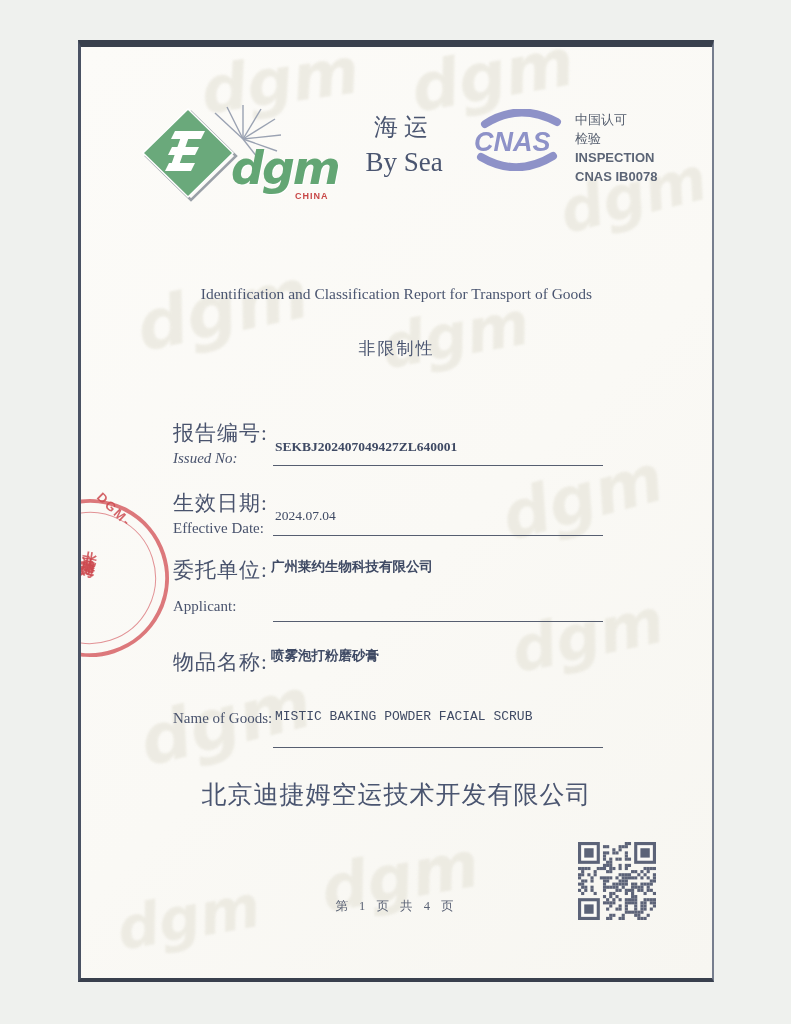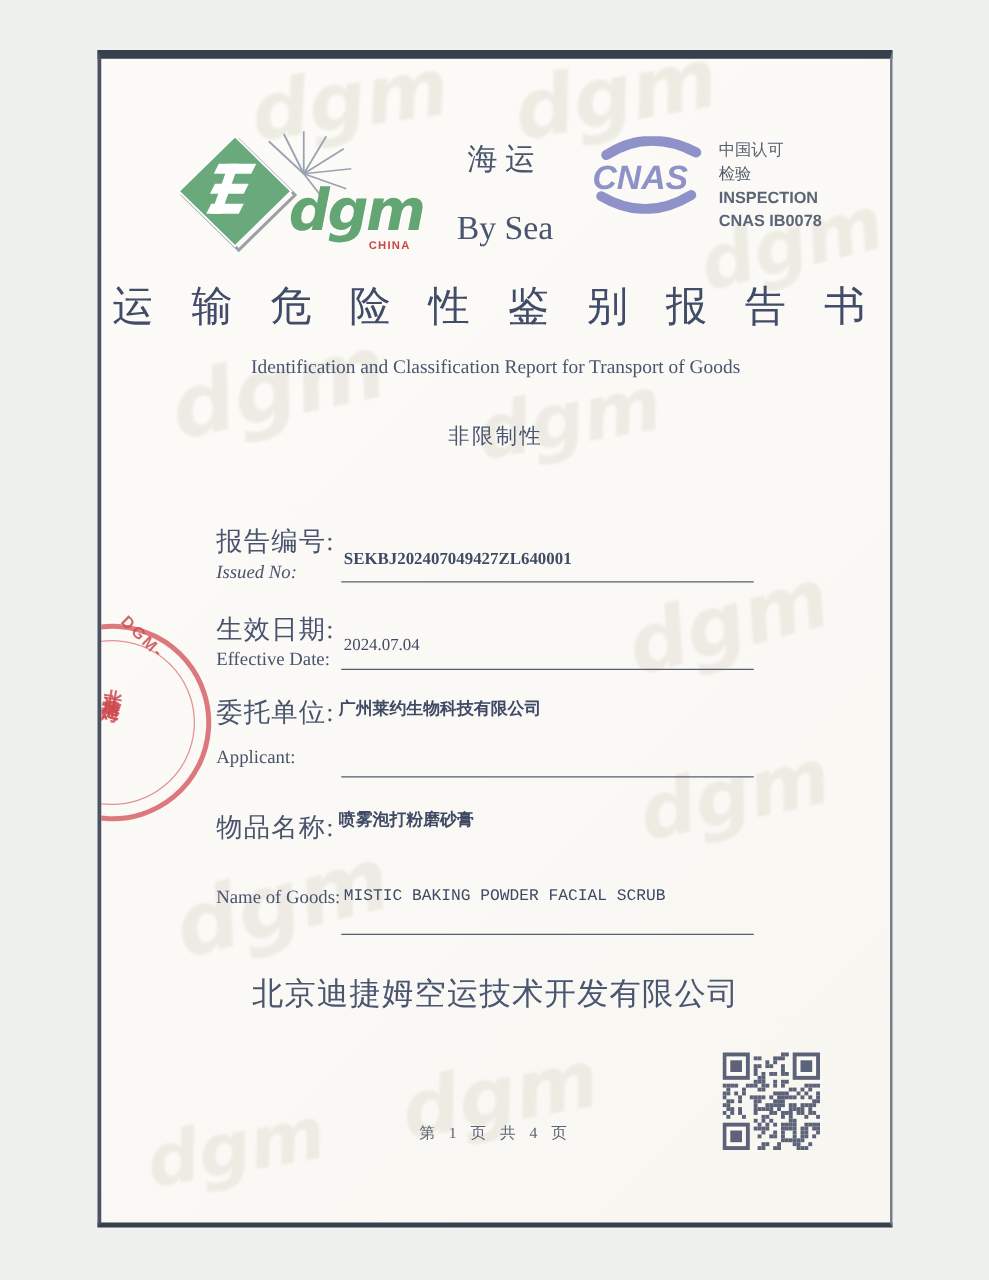--- a/index.html
+++ b/index.html
@@ -36,21 +36,21 @@
     font-size:46px;color:#63a674;letter-spacing:-2px;line-height:1;
     text-shadow:1px 1px 0 #ffffff;
   }
   .logo-china{
     position:absolute;left:156px;top:94px;
     font-family:"Liberation Sans",sans-serif;font-weight:700;
     font-size:9px;color:#c84848;letter-spacing:1px;
   }
   .mode{left:258px;top:64px;width:130px;text-align:center;z-index:2;color:#4a5570;}
   .mode-zh{font-size:24px;letter-spacing:6px;}
-  .mode-en{font-size:27px;margin-top:24px;}
+  .mode-en{font-size:27px;margin-top:4px;}
   .cnas{left:392px;top:62px;width:235px;display:flex;gap:10px;z-index:2;}
   .cnas-lines{font-family:"Liberation Sans",sans-serif;color:#555e6e;font-size:13px;line-height:1.45;padding-top:2px;}
   .cnas-lines .b{font-weight:700;color:#5c6576;}
   
   .doc-title{top:176px;font-size:33px;letter-spacing:11px;color:#404c68;z-index:2;}
   .doc-sub{top:238px;font-size:15.5px;color:#4a5570;z-index:2;}
   .restr-zh{top:290px;font-size:17px;color:#4a5570;z-index:2;letter-spacing:2px;}
   .restr-en{top:314px;font-size:16px;color:#4a5570;z-index:2;}
   
   .f-label-zh{left:92px;font-size:21px;color:#49536d;z-index:2;letter-spacing:1px;}
@@ -141,21 +141,20 @@
       <text x="1" y="42" font-family="Liberation Sans, sans-serif" font-style="italic" font-weight="700" font-size="27" fill="#8e92c8">CNAS</text>
     </svg>
     <div class="cnas-lines">
       <div>中国认可</div>
       <div>检验</div>
       <div class="b">INSPECTION</div>
       <div class="b">CNAS IB0078</div>
     </div>
   </div>
 
-  <div class="abs center doc-title">运 输 危 险 性 鉴 别 报 告 书</div>
   <div class="abs center doc-sub">Identification and Classification Report for Transport of Goods</div>
   <div class="abs center restr-zh">非限制性</div>
 
   <div class="abs f-label-zh" style="top:372px;">报告编号:</div>
   <div class="abs f-value" style="top:392px;">SEKBJ202407049427ZL640001</div>
   <div class="abs f-label-en" style="top:403px;font-style:italic;">Issued No:</div>
   <div class="abs f-line" style="top:418px;"></div>
 
   <div class="abs f-label-zh" style="top:442px;">生效日期:</div>
   <div class="abs f-value f-value-reg" style="top:461px;">2024.07.04</div>

